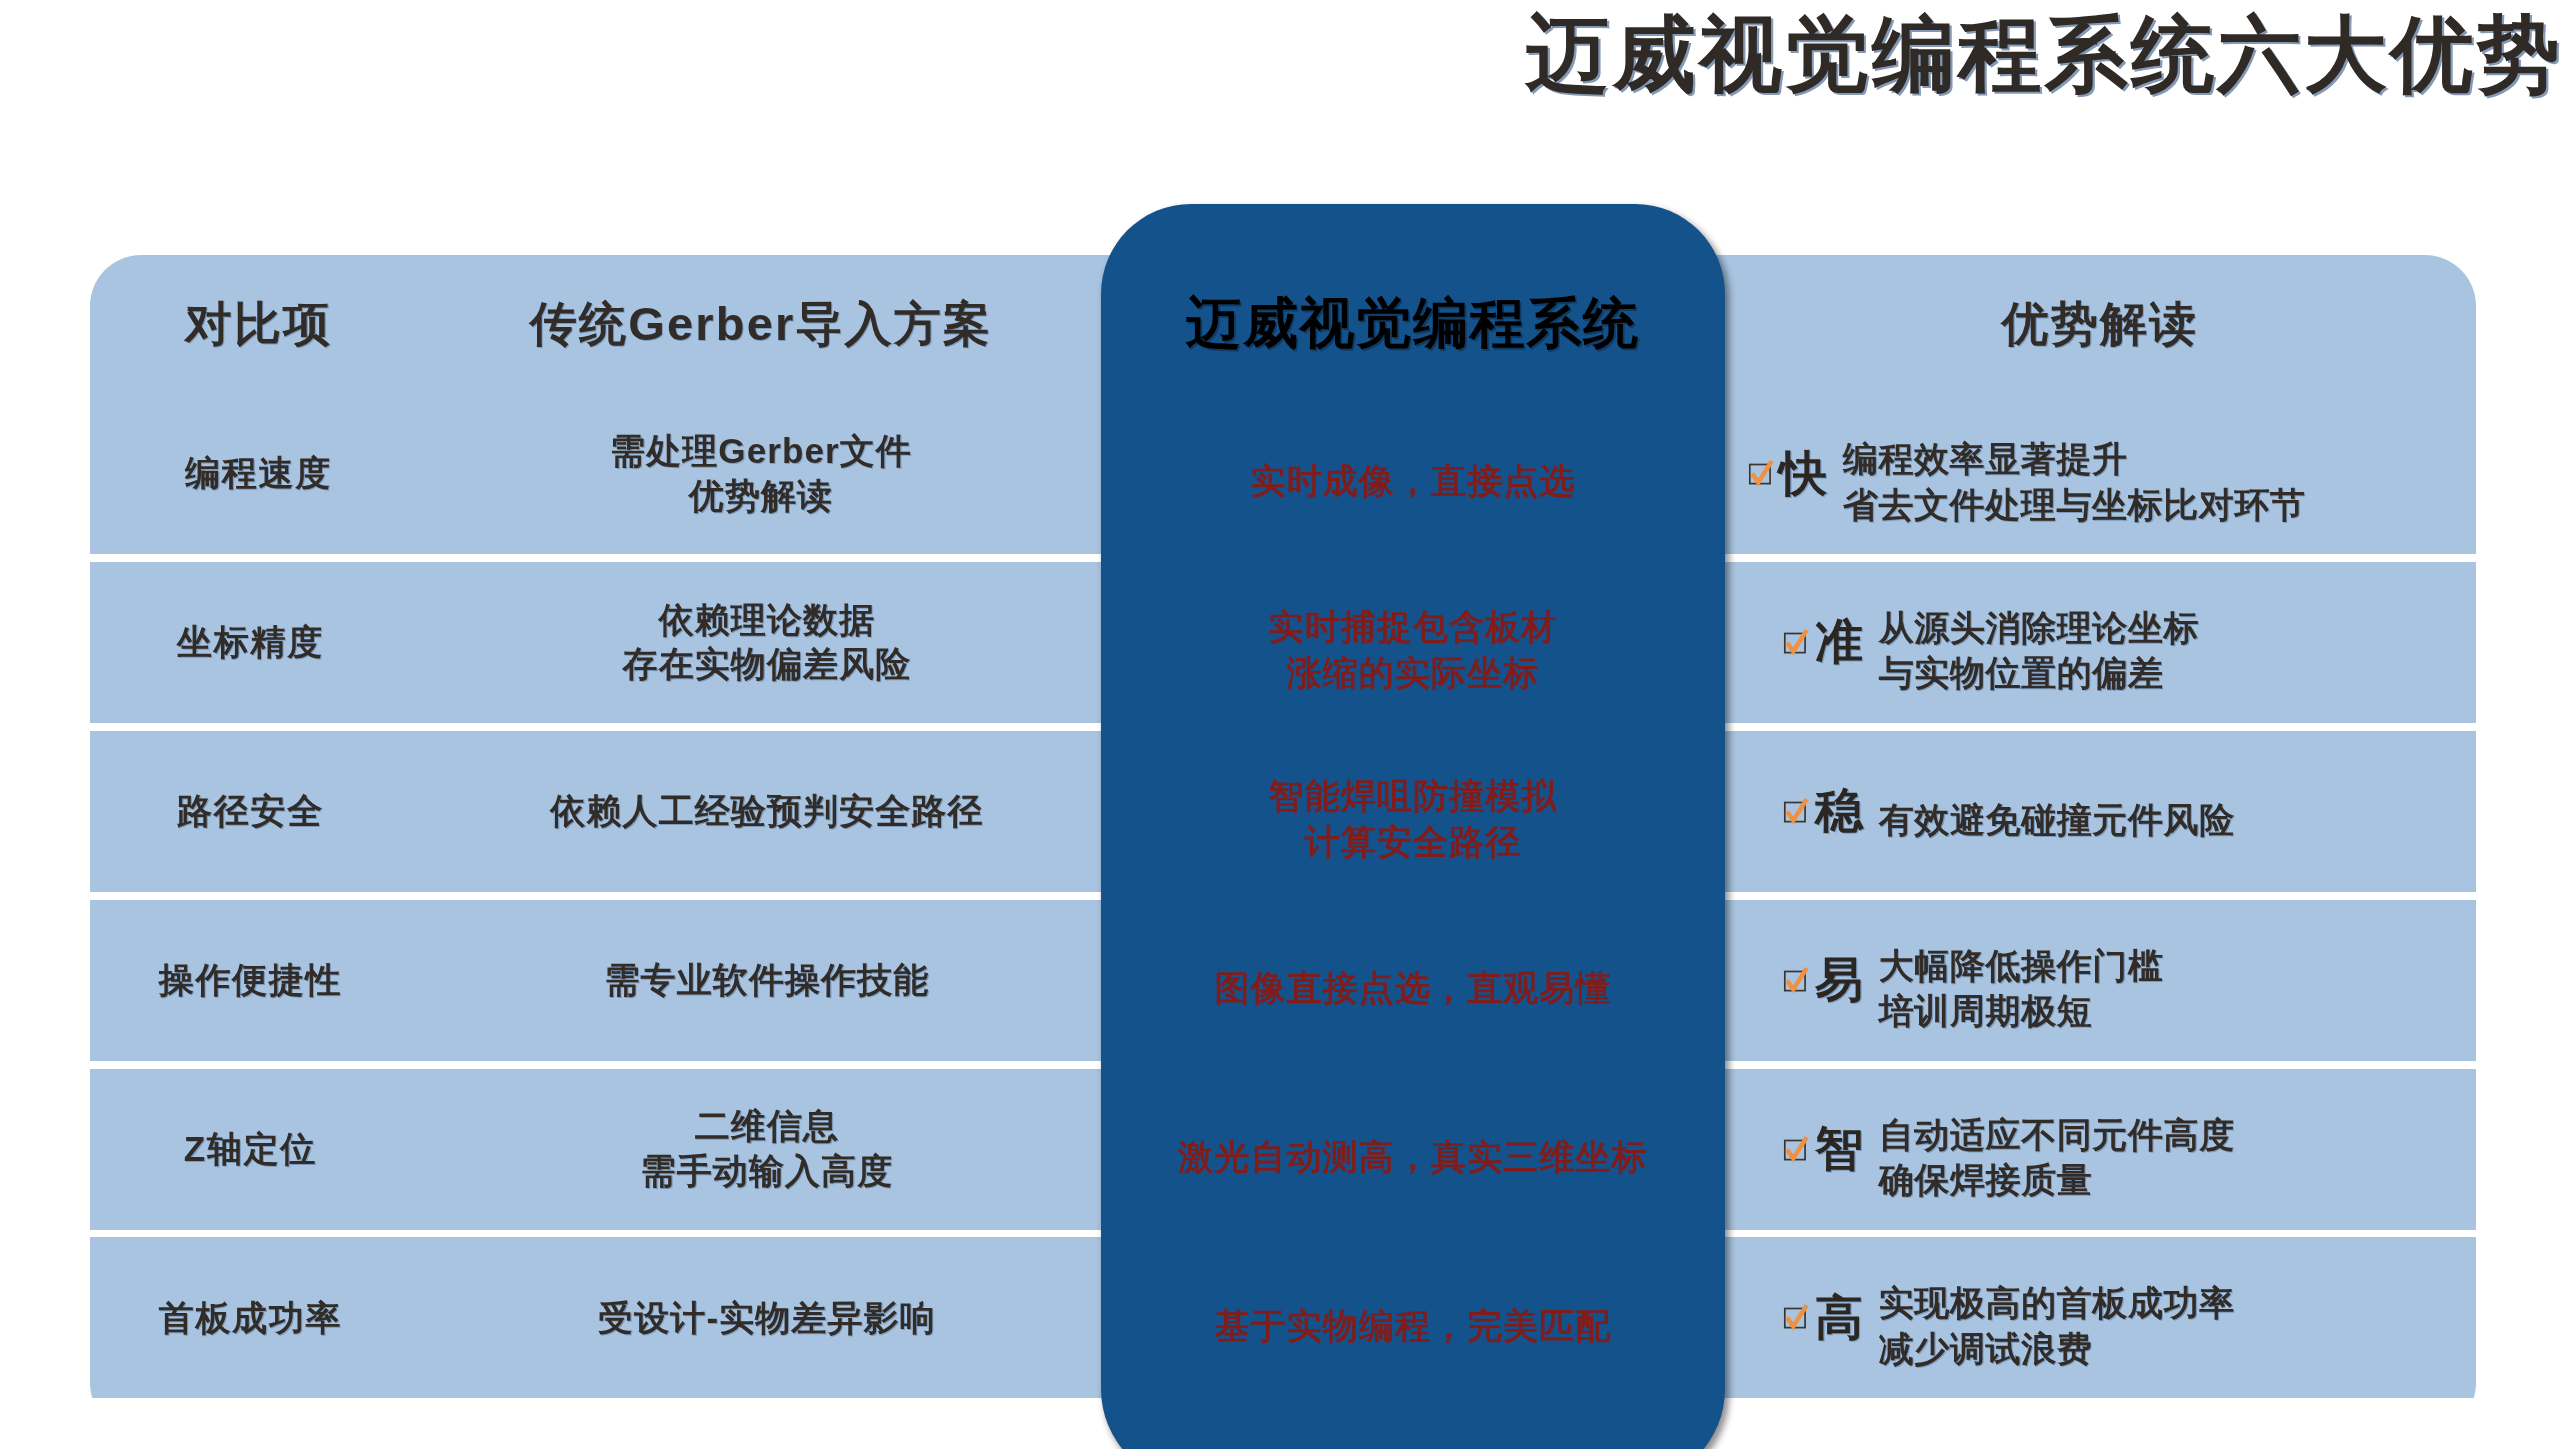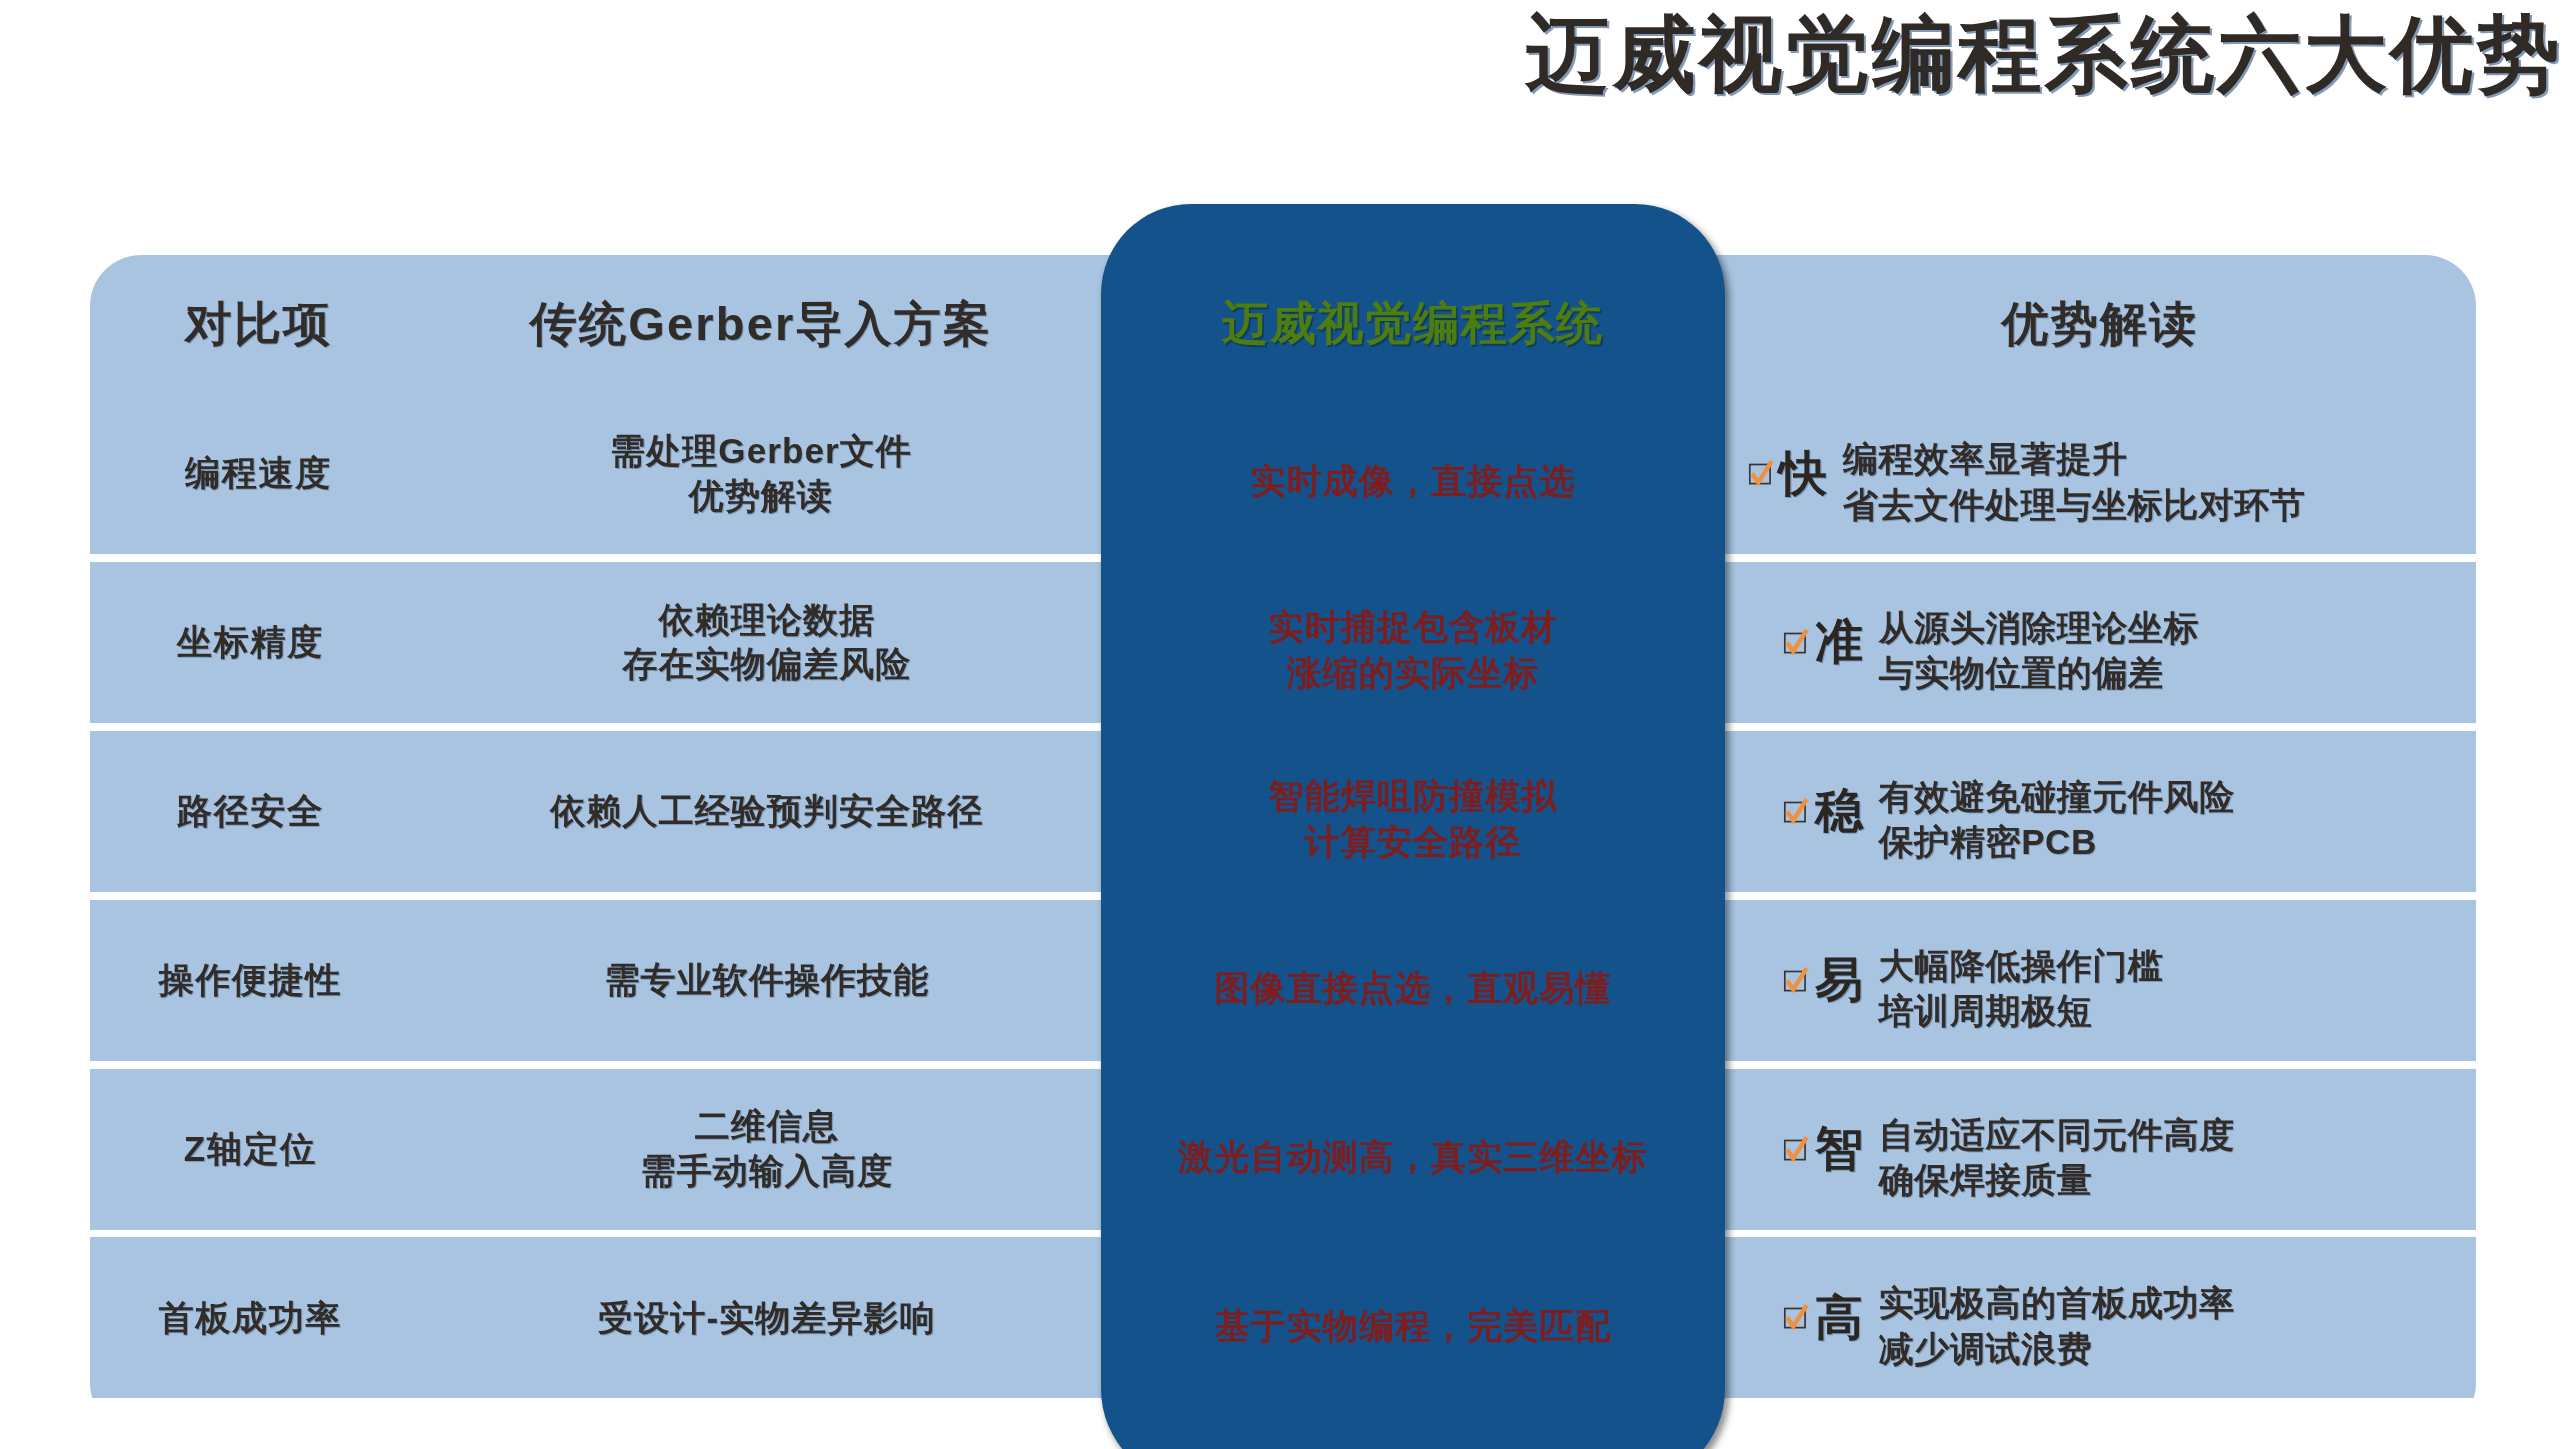--- a/index.html
+++ b/index.html
@@ -167,23 +167,23 @@
   }
   .pill-header {
     position: absolute;
     left: 0;
     top: 51px;
     width: 100%;
     height: 138px;
     display: flex;
     align-items: center;
     justify-content: center;
-    font-size: 46px;
-    font-weight: bold;
-    color: #4d7c0f;
+    font-size: 55px;
+    font-weight: bold;
+    color: #000000;
     letter-spacing: 1.7px;
     text-shadow: 1.7px 1.7px 0 rgba(0,0,0,0.28);
   }
   .pill-cell {
     position: absolute;
     left: 0;
     width: 100%;
     height: 161px;
     display: flex;
     align-items: center;
@@ -275,21 +275,20 @@
                 <span class="chk">
                   <svg width="27" height="27" viewBox="0 0 48 48">
                     <rect x="5" y="8" width="36" height="34" fill="none" stroke="#3a3530" stroke-width="3"></rect>
                     <path d="M9 24 L20 40 L44 2" fill="none" stroke="#f0913f" stroke-width="8" stroke-linecap="butt" stroke-linejoin="miter"></path>
                   </svg>
                 </span>
                 <span class="keyword">稳</span>
               </div>
               <div class="benefit-lines">
                 <span class="line">有效避免碰撞元件风险</span>
-                <span class="line">保护精密PCB</span>
               </div>
             </div>
           </div>
         </div>
         <div class="row body-row">
           <div class="cell col-item">操作便捷性</div>
           <div class="cell col-legacy">
             <span class="line">需专业软件操作技能</span>
           </div>
           <div class="cell col-maiwei"></div>

